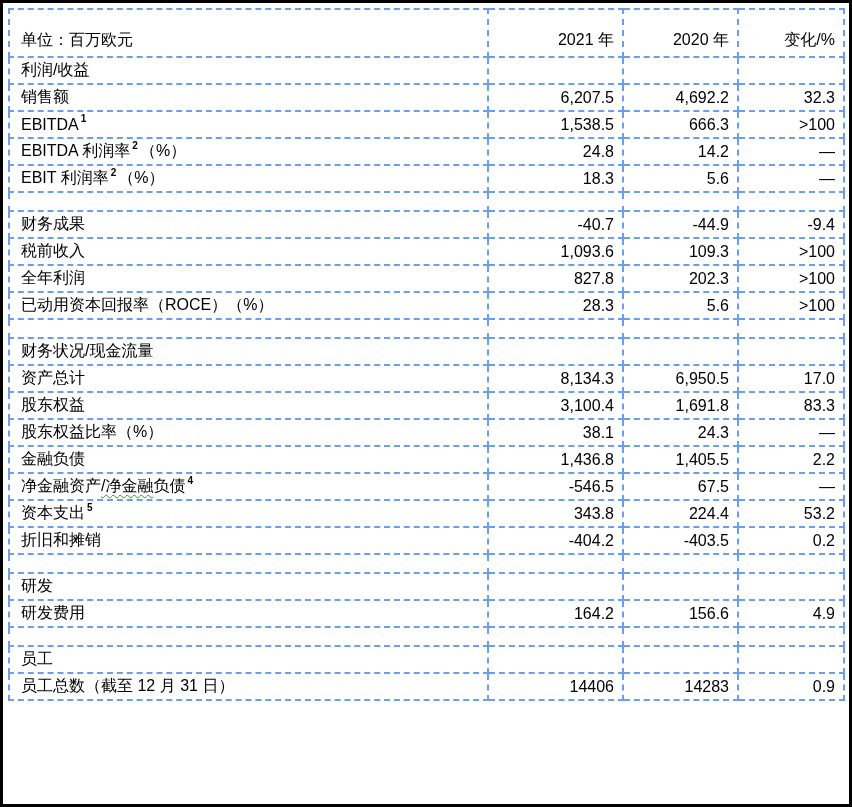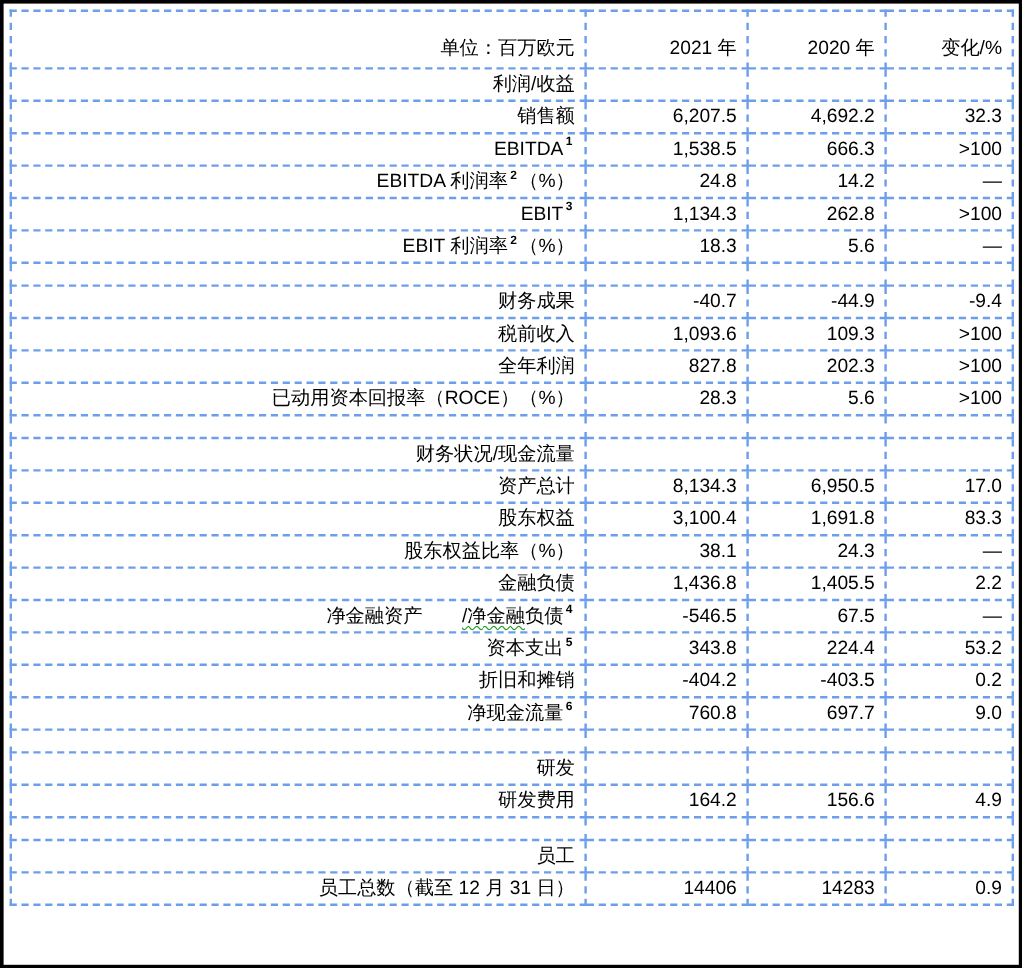--- a/index.html
+++ b/index.html
@@ -8,24 +8,24 @@
   col.c0{width:479px}col.c1{width:135px}col.c2{width:115px}col.c3{width:106px}
   td{border:2px dashed #6d9eeb;font-family:"Liberation Sans","DejaVu Sans",sans-serif;
      font-size:16px;color:#000;padding:1px 8px 1px 11px;overflow:hidden;white-space:nowrap;}
   tr.hdr{height:48px}
   tr.hdr td{vertical-align:bottom;padding-bottom:5px;}
   .yh{font-weight:normal;}
   tr.r{height:27px}
   tr.sp{height:19px}
   tr.sect td{font-weight:normal;}
   .num{text-align:right;}
-  .lbl{text-align:right;}
+  .lbl{text-align:left;}
   sup{font-size:10px;font-weight:bold;line-height:0;position:relative;top:-1px;margin:0 2px;vertical-align:super;}
   .sq{text-decoration-line:underline;text-decoration-style:wavy;text-decoration-color:#21a121;
-      text-decoration-thickness:1px;text-underline-offset:3px;margin-left:33px;}
+      text-decoration-thickness:1px;text-underline-offset:3px;}
 </style>
 </head>
 <body>
 
 <div class="frame">
 <table class="fin">
 <colgroup>
         <col class="c0">
         <col class="c1">
         <col class="c2">
@@ -60,26 +60,20 @@
   <td class="num">&gt;100</td>
 </tr>
 
 <tr class="r data">
   <td class="lbl"><span>EBITDA 利润率</span><sup>2</sup><span>（%）</span></td>
   <td class="num">24.8</td>
   <td class="num">14.2</td>
   <td class="num">—</td>
 </tr>
 
-<tr class="r data">
-  <td class="lbl"><span>EBIT</span><sup>3</sup></td>
-  <td class="num">1,134.3</td>
-  <td class="num">262.8</td>
-  <td class="num">&gt;100</td>
-</tr>
 
 <tr class="r data">
   <td class="lbl"><span>EBIT 利润率</span><sup>2</sup><span>（%）</span></td>
   <td class="num">18.3</td>
   <td class="num">5.6</td>
   <td class="num">—</td>
 </tr>
 
 <tr class="sp">
   <td class="lbl"></td>
@@ -173,26 +167,20 @@
   <td class="num">53.2</td>
 </tr>
 
 <tr class="r data">
   <td class="lbl">折旧和摊销</td>
   <td class="num">-404.2</td>
   <td class="num">-403.5</td>
   <td class="num">0.2</td>
 </tr>
 
-<tr class="r data">
-  <td class="lbl"><span>净现金流量</span><sup>6</sup></td>
-  <td class="num">760.8</td>
-  <td class="num">697.7</td>
-  <td class="num">9.0</td>
-</tr>
 
 <tr class="sp">
   <td class="lbl"></td>
   <td class="num"></td>
   <td class="num"></td>
   <td class="num"></td>
 </tr>
 
 <tr class="r sect">
   <td class="lbl">研发</td>

